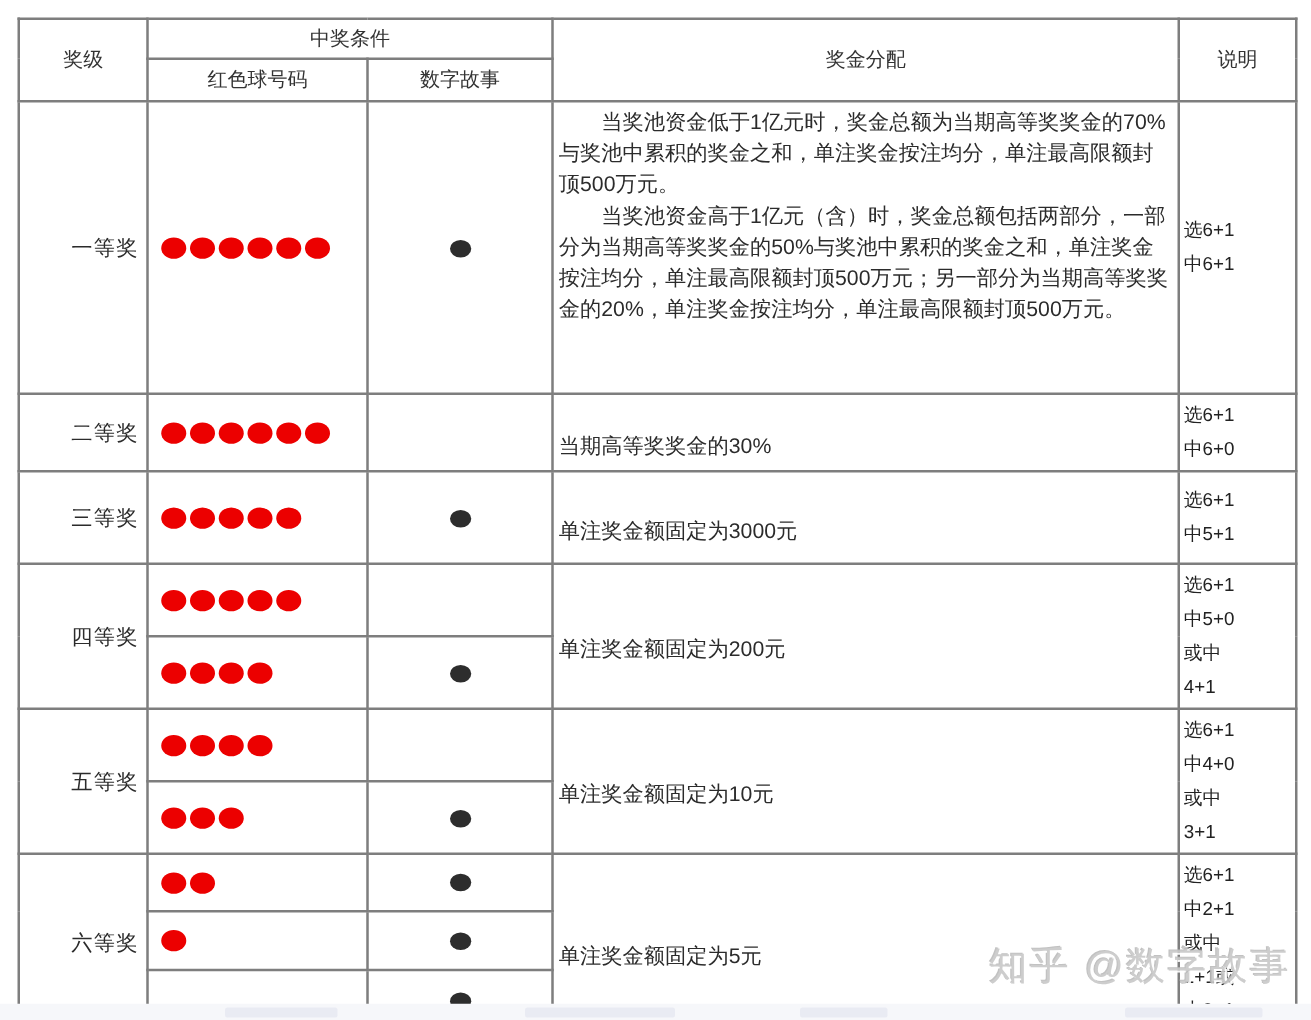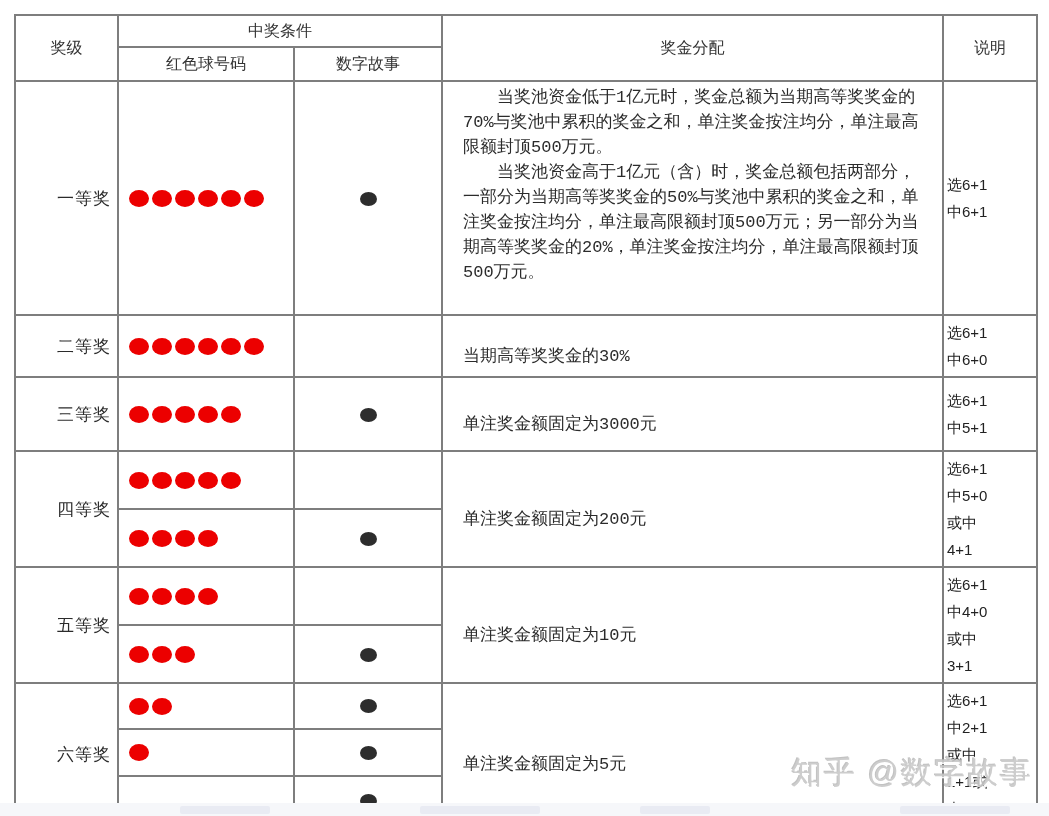--- a/index.html
+++ b/index.html
@@ -25,21 +25,21 @@
   
   tr.h1{height:32px;} tr.h2{height:34px;}
   tr.r1{height:234px;} tr.r2{height:42px;} tr.r3{height:74px;}
   tr.r4a{height:54px;} tr.r4b{height:54px;}
   tr.r5a{height:53px;} tr.r5b{height:53px;}
   tr.r6a{height:42px;} tr.r6b{height:43px;} tr.r6c{height:46px;}
   
   td.level{text-align:center;vertical-align:middle;font-size:17px;letter-spacing:1px;padding-left:36px;}
   td.redcell{padding-left:10px;vertical-align:middle;}
   td.bluecell{text-align:center;vertical-align:middle;}
-  td.alloc{padding:3px 20px;line-height:25px;vertical-align:top;font-family:Liberation Mono, monospace;}
+  td.alloc{padding:3px 4px;line-height:25px;vertical-align:top;}
   td.alloc.vcenter{vertical-align:middle;}
   td.alloc p{margin:0;text-indent:2em;}
   td.alloc .noindent{text-indent:0;margin-top:20px;}
   td.note{
     font-size:15px;line-height:27px;padding:3px 3px;
     vertical-align:middle;white-space:pre-line;color:#222;
   }
   
   .dot{display:inline-block;border-radius:50%;vertical-align:middle;}
   .dot.red{width:20px;height:17px;background:var(--red-ball,#ec0000);margin-right:3px;}

